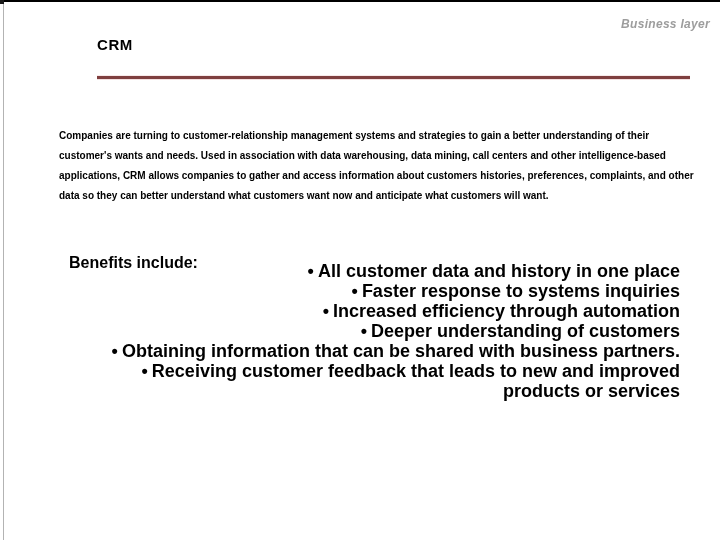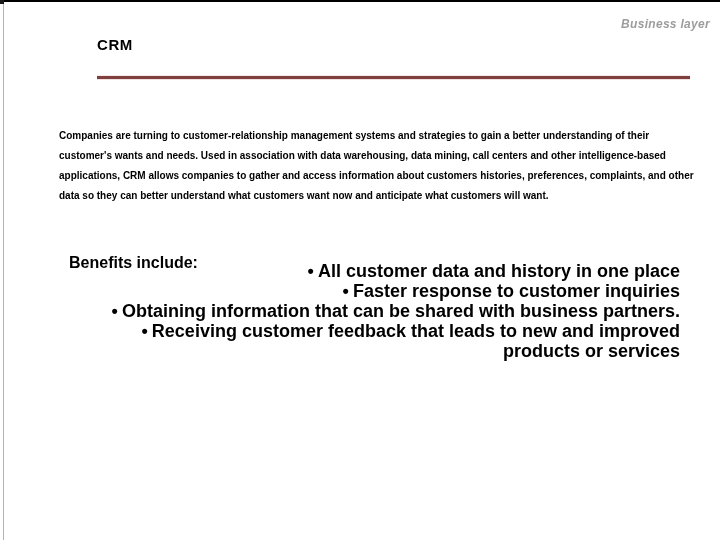--- a/index.html
+++ b/index.html
@@ -121,17 +121,19 @@
   <h1 class="title">CRM</h1>
 
   <div class="title-rule" style="background: rgb(127, 63, 63);"></div>
 
   <p class="body-paragraph">Companies are turning to customer-relationship management systems and strategies to gain a better understanding of their customer's wants and needs. Used in association with data warehousing, data mining, call centers and other intelligence-based applications, CRM allows companies to gather and access information about customers histories, preferences, complaints, and other data so they can better understand what customers want now and anticipate what customers will want.</p>
 
   <p class="benefits-heading">Benefits include:</p>
 
   <ul class="bullet-list" id="bullet-list">
       <li><span class="bullet-marker">•</span><span>All customer data and history in one place</span></li>
-      <li><span class="bullet-marker">•</span><span>Faster response to customer inquiries</span></li>
+      <li><span class="bullet-marker">•</span><span>Faster response to systems inquiries</span></li>
+      <li><span class="bullet-marker">•</span><span>Increased efficiency through automation</span></li>
+      <li><span class="bullet-marker">•</span><span>Deeper understanding of customers</span></li>
       <li><span class="bullet-marker">•</span><span>Obtaining information that can be shared with business partners.</span></li>
       <li><span class="bullet-marker">•</span><span>Receiving customer feedback that leads to new and improved products or services</span></li>
     </ul>
 </div>
 
 </body></html>

